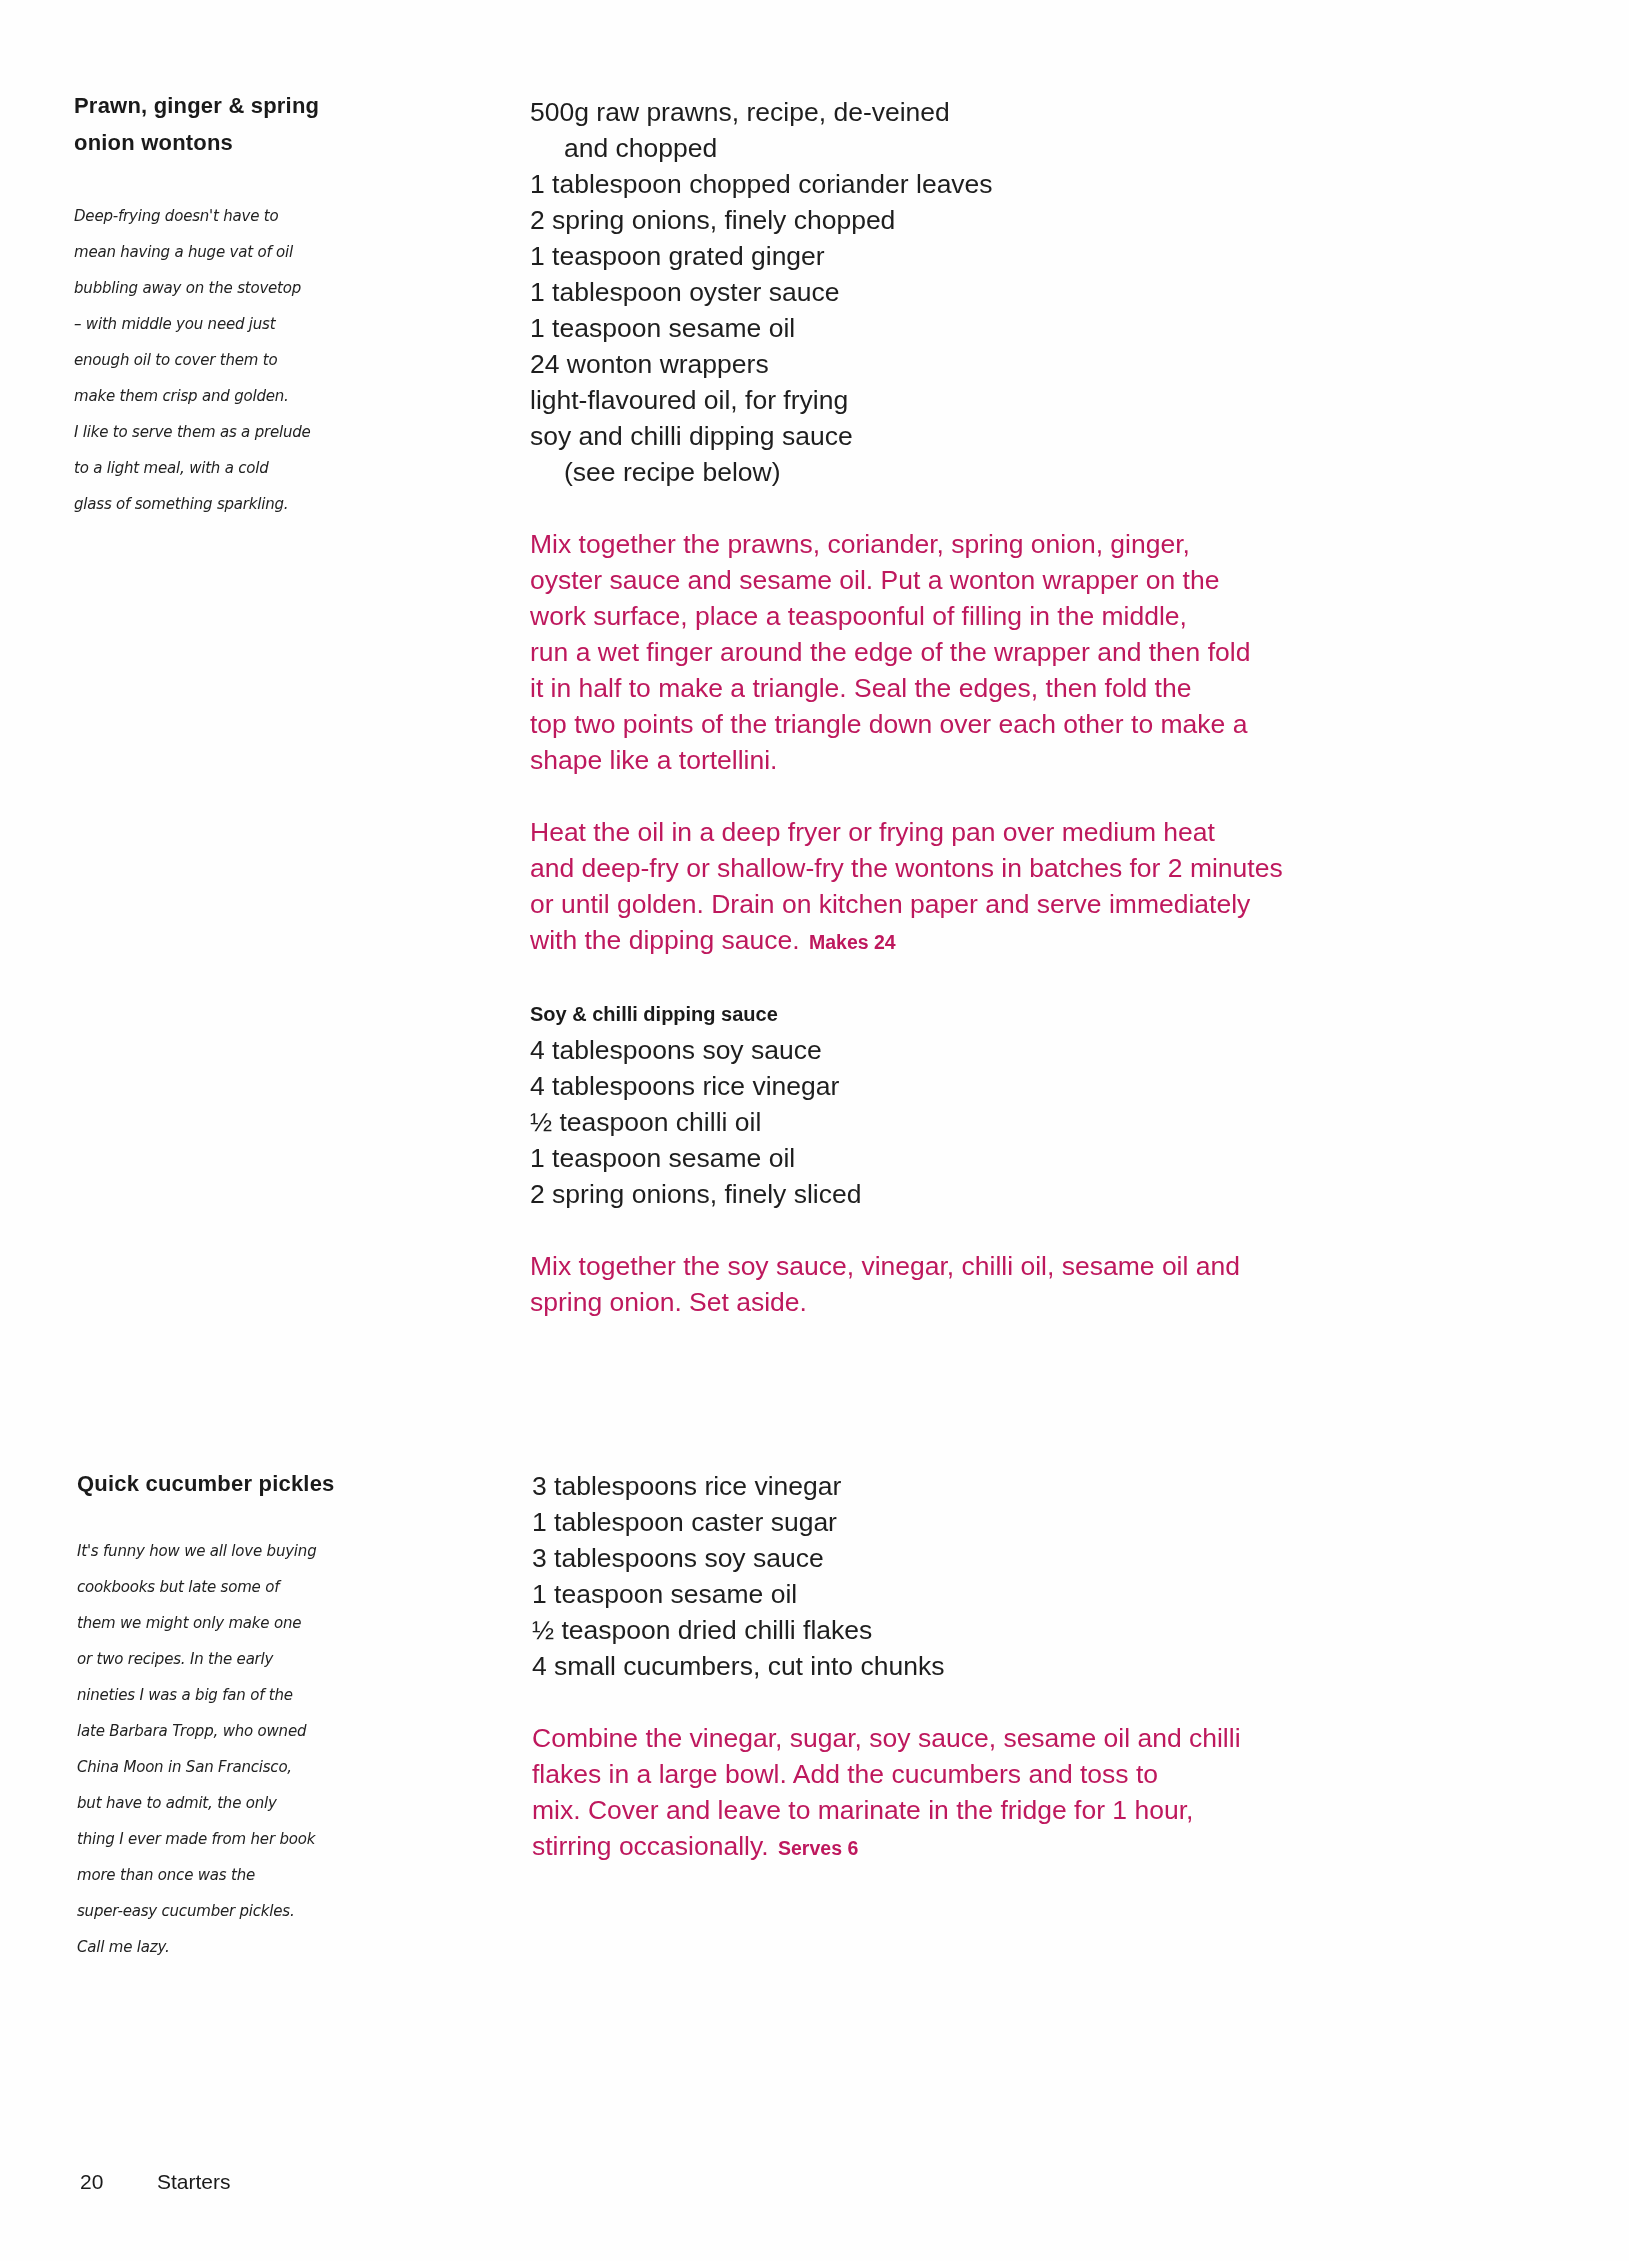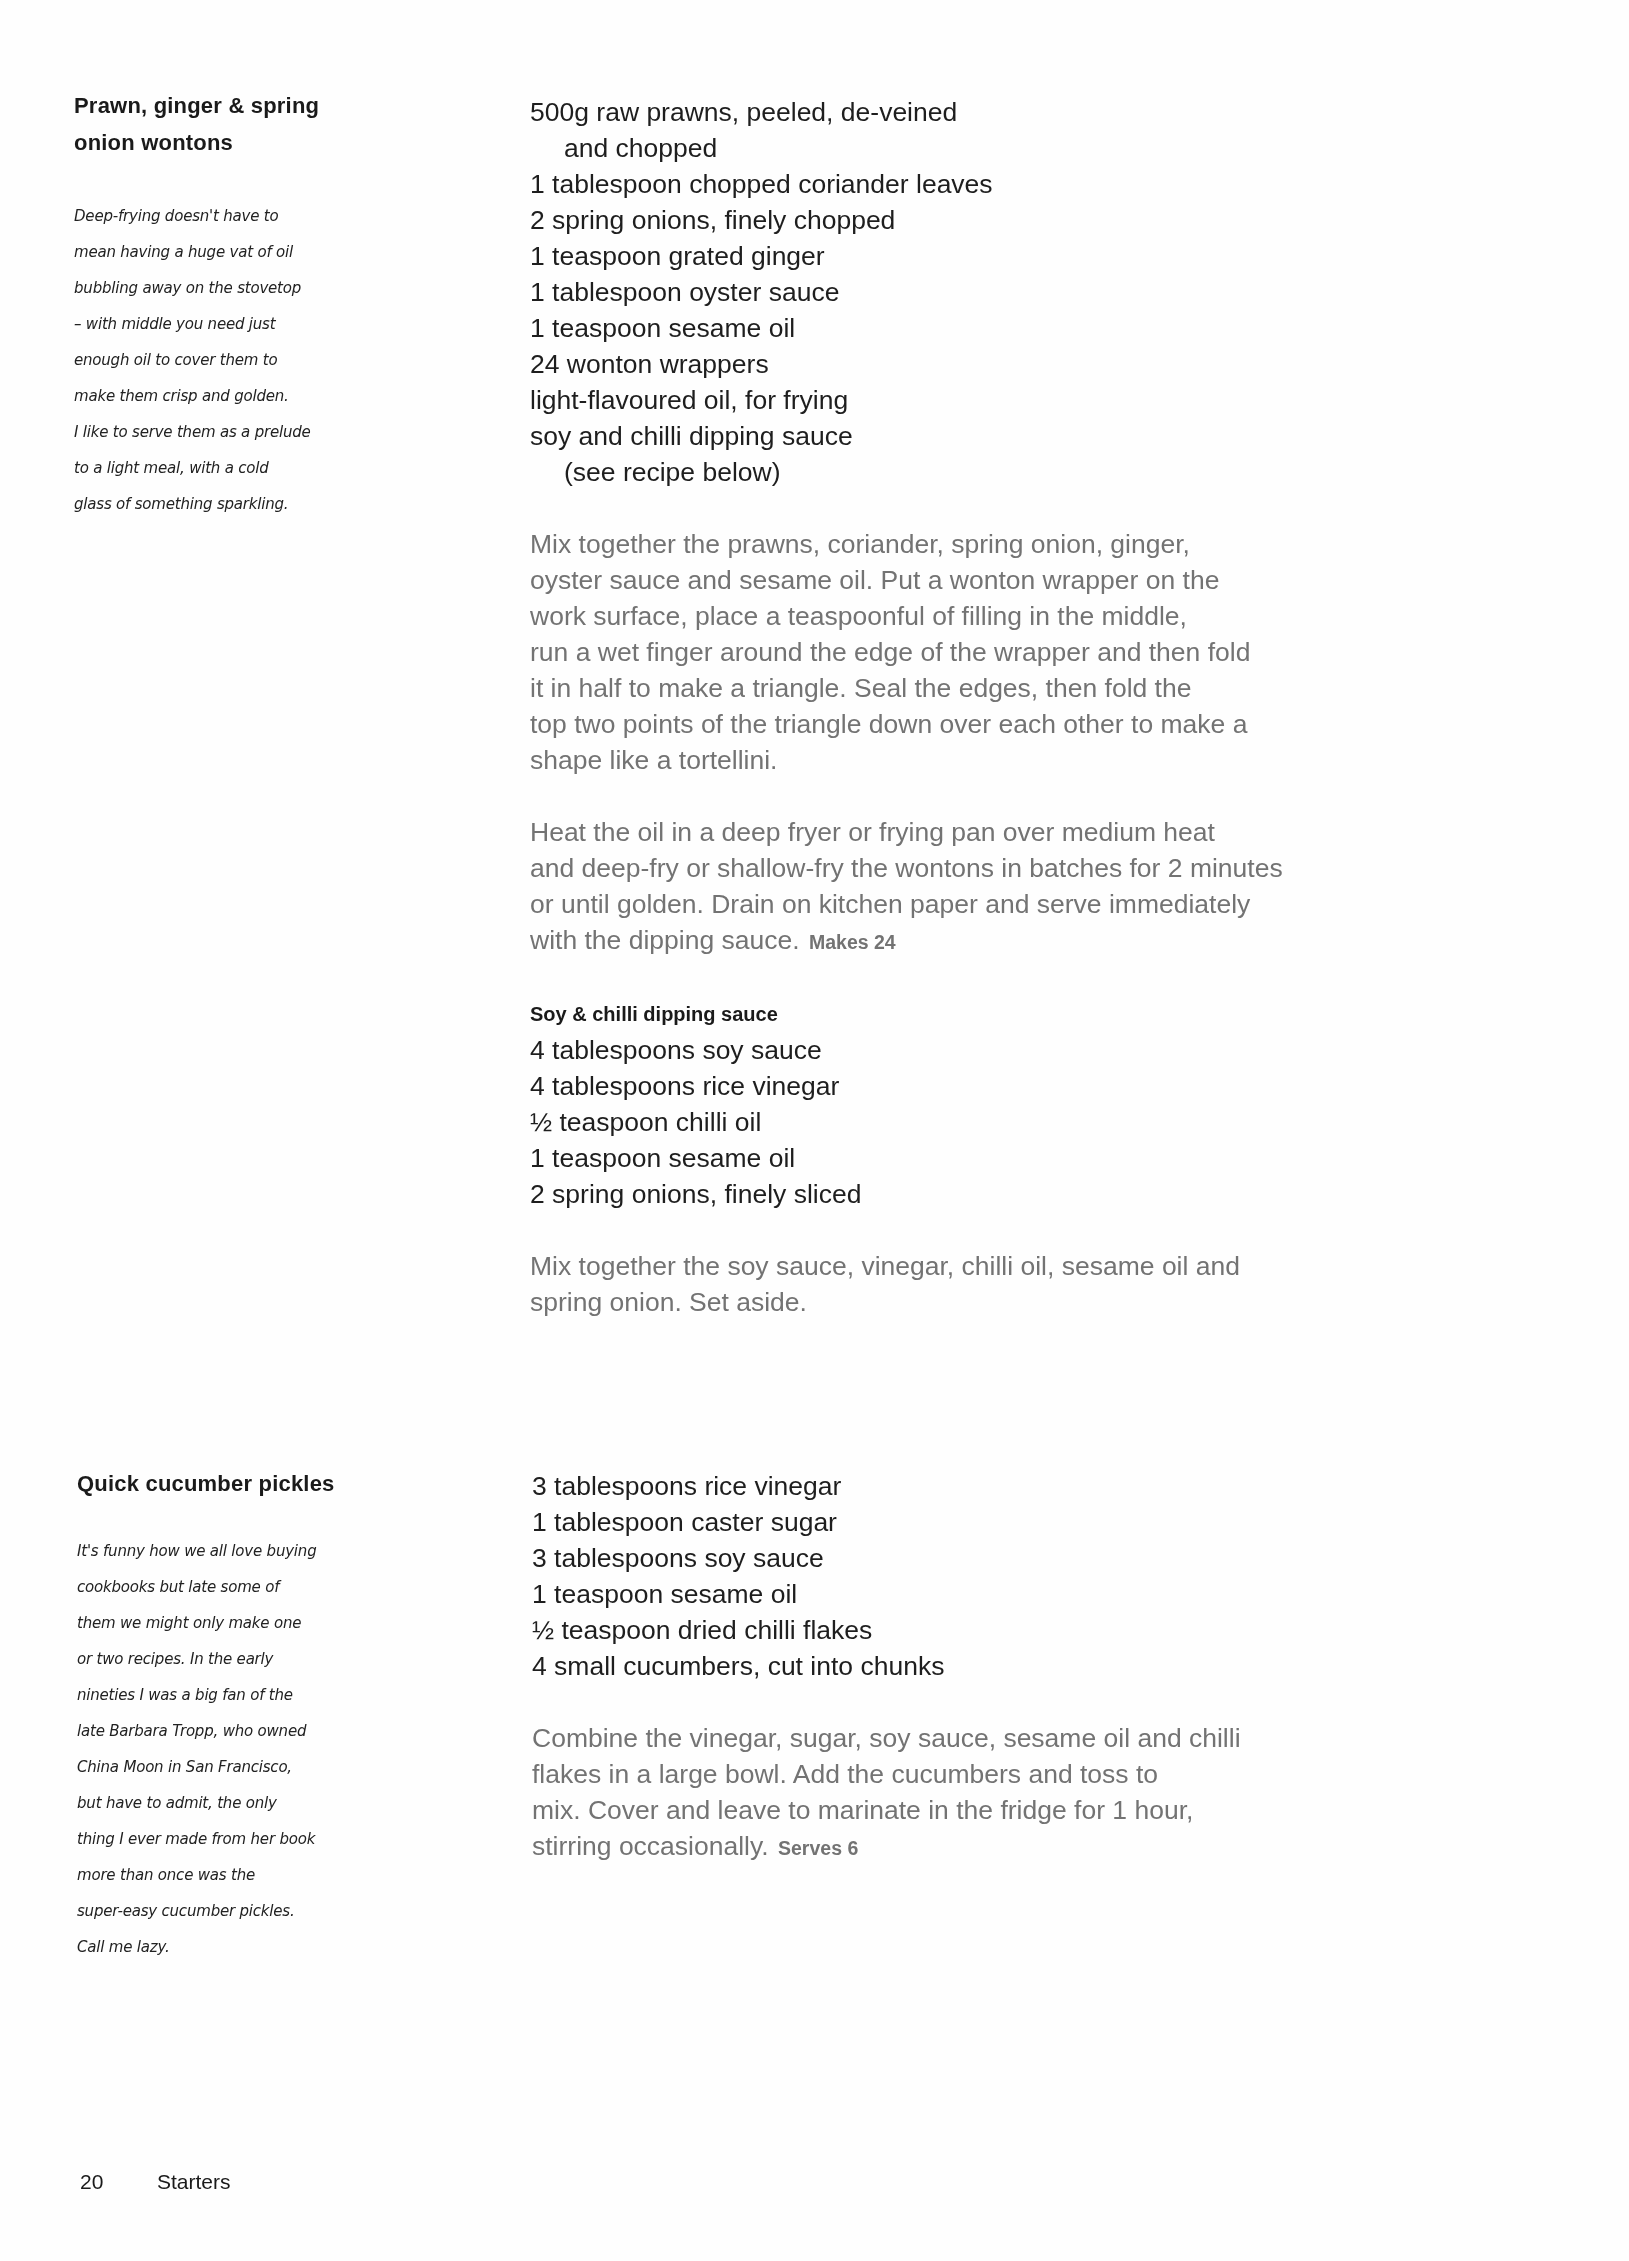--- a/index.html
+++ b/index.html
@@ -7,21 +7,21 @@
   .page { position: absolute; inset: 0; background: #fefefe; }
   .recipe { position: absolute; left: 0; width: 1629px; }
   .left { position: absolute; left: 74px; width: 374px; }
   .right { position: absolute; left: 530px; width: 897px; }
   .title { font-family: "Liberation Sans", sans-serif; font-weight: bold; font-size: 22px; line-height: 37px; margin: 0; color: #1a1a1a; letter-spacing: 0.2px; }
   .intro { font-family: "DejaVu Sans", sans-serif; font-style: italic; font-size: 15px; line-height: 36px; color: #222; margin: 0; letter-spacing: -0.2px; }
   .intro span { display: block; white-space: nowrap; }
   .ing-list { list-style: none; margin: 0; padding: 0; font-family: "Liberation Sans", sans-serif; font-size: 26.5px; line-height: 36px; color: #1e1e1e; }
   .ing-list li { white-space: nowrap; }
   .ing-list li.cont { padding-left: 34px; }
-  .method { font-family: "Liberation Sans", sans-serif; font-size: 26.5px; line-height: 36px; color: #737373; margin: 0; }
+  .method { font-family: "Liberation Sans", sans-serif; font-size: 26.5px; line-height: 36px; color: #be185d; margin: 0; }
   .method span.line { display: block; white-space: nowrap; }
   .yield { font-weight: bold; font-size: 19.5px; margin-left: 9.4px; }
   .subhead { font-family: "Liberation Sans", sans-serif; font-weight: bold; font-size: 20px; line-height: 36px; margin: 0; color: #1a1a1a; }
   .footer { position: absolute; top: 2170px; left: 80px; font-family: "Liberation Sans", sans-serif; font-size: 21px; color: #1a1a1a; }
   .footer .pg { position: absolute; left: 0; }
   .footer .sec { position: absolute; left: 77px; white-space: nowrap; text-align: center; }
 </style>
 </head>
 <body>
 
@@ -41,21 +41,21 @@
         <span>enough oil to cover them to</span>
         <span>make them crisp and golden.</span>
         <span>I like to serve them as a prelude</span>
         <span>to a light meal, with a cold</span>
         <span>glass of something sparkling.</span>
       </p>
     </div>
 
     <div class="right" style="top:94px;">
       <ul class="ing-list">
-        <li>500g raw prawns, peeled, de-veined</li>
+        <li>500g raw prawns, recipe, de-veined</li>
         <li class="cont">and chopped</li>
         <li>1 tablespoon chopped coriander leaves</li>
         <li>2 spring onions, finely chopped</li>
         <li>1 teaspoon grated ginger</li>
         <li>1 tablespoon oyster sauce</li>
         <li>1 teaspoon sesame oil</li>
         <li>24 wonton wrappers</li>
         <li>light-flavoured oil, for frying</li>
         <li>soy and chilli dipping sauce</li>
         <li class="cont">(see recipe below)</li>

